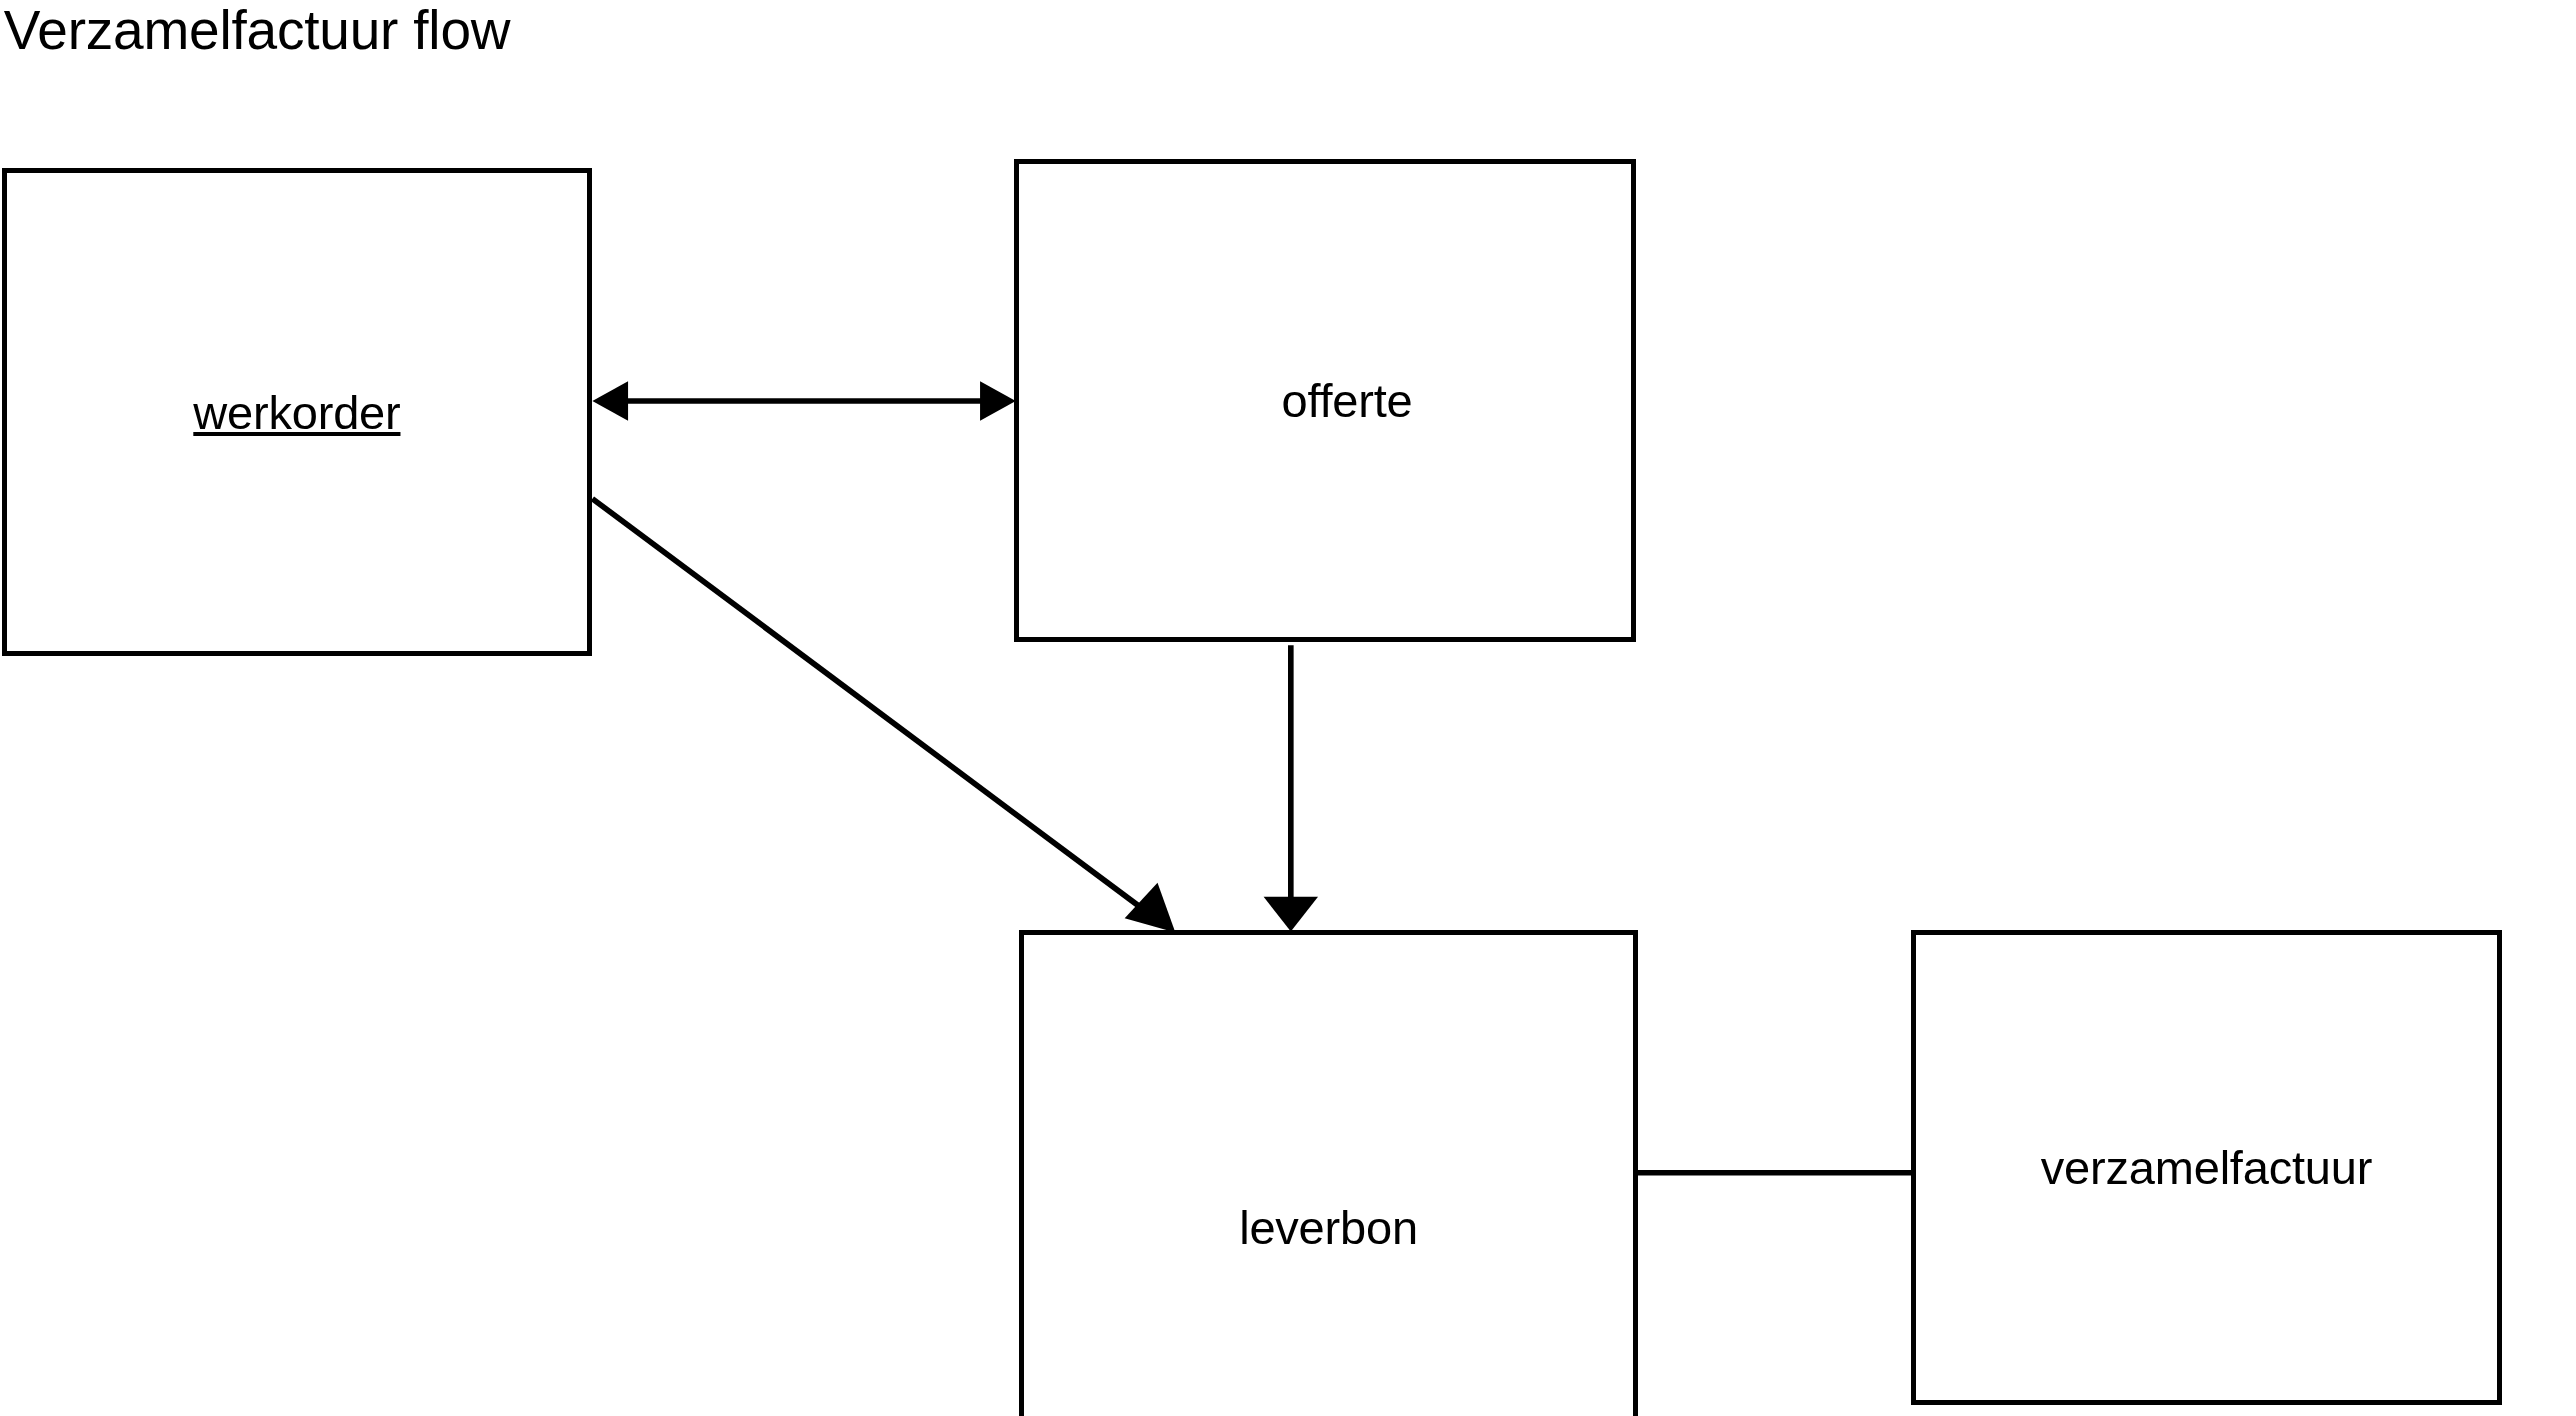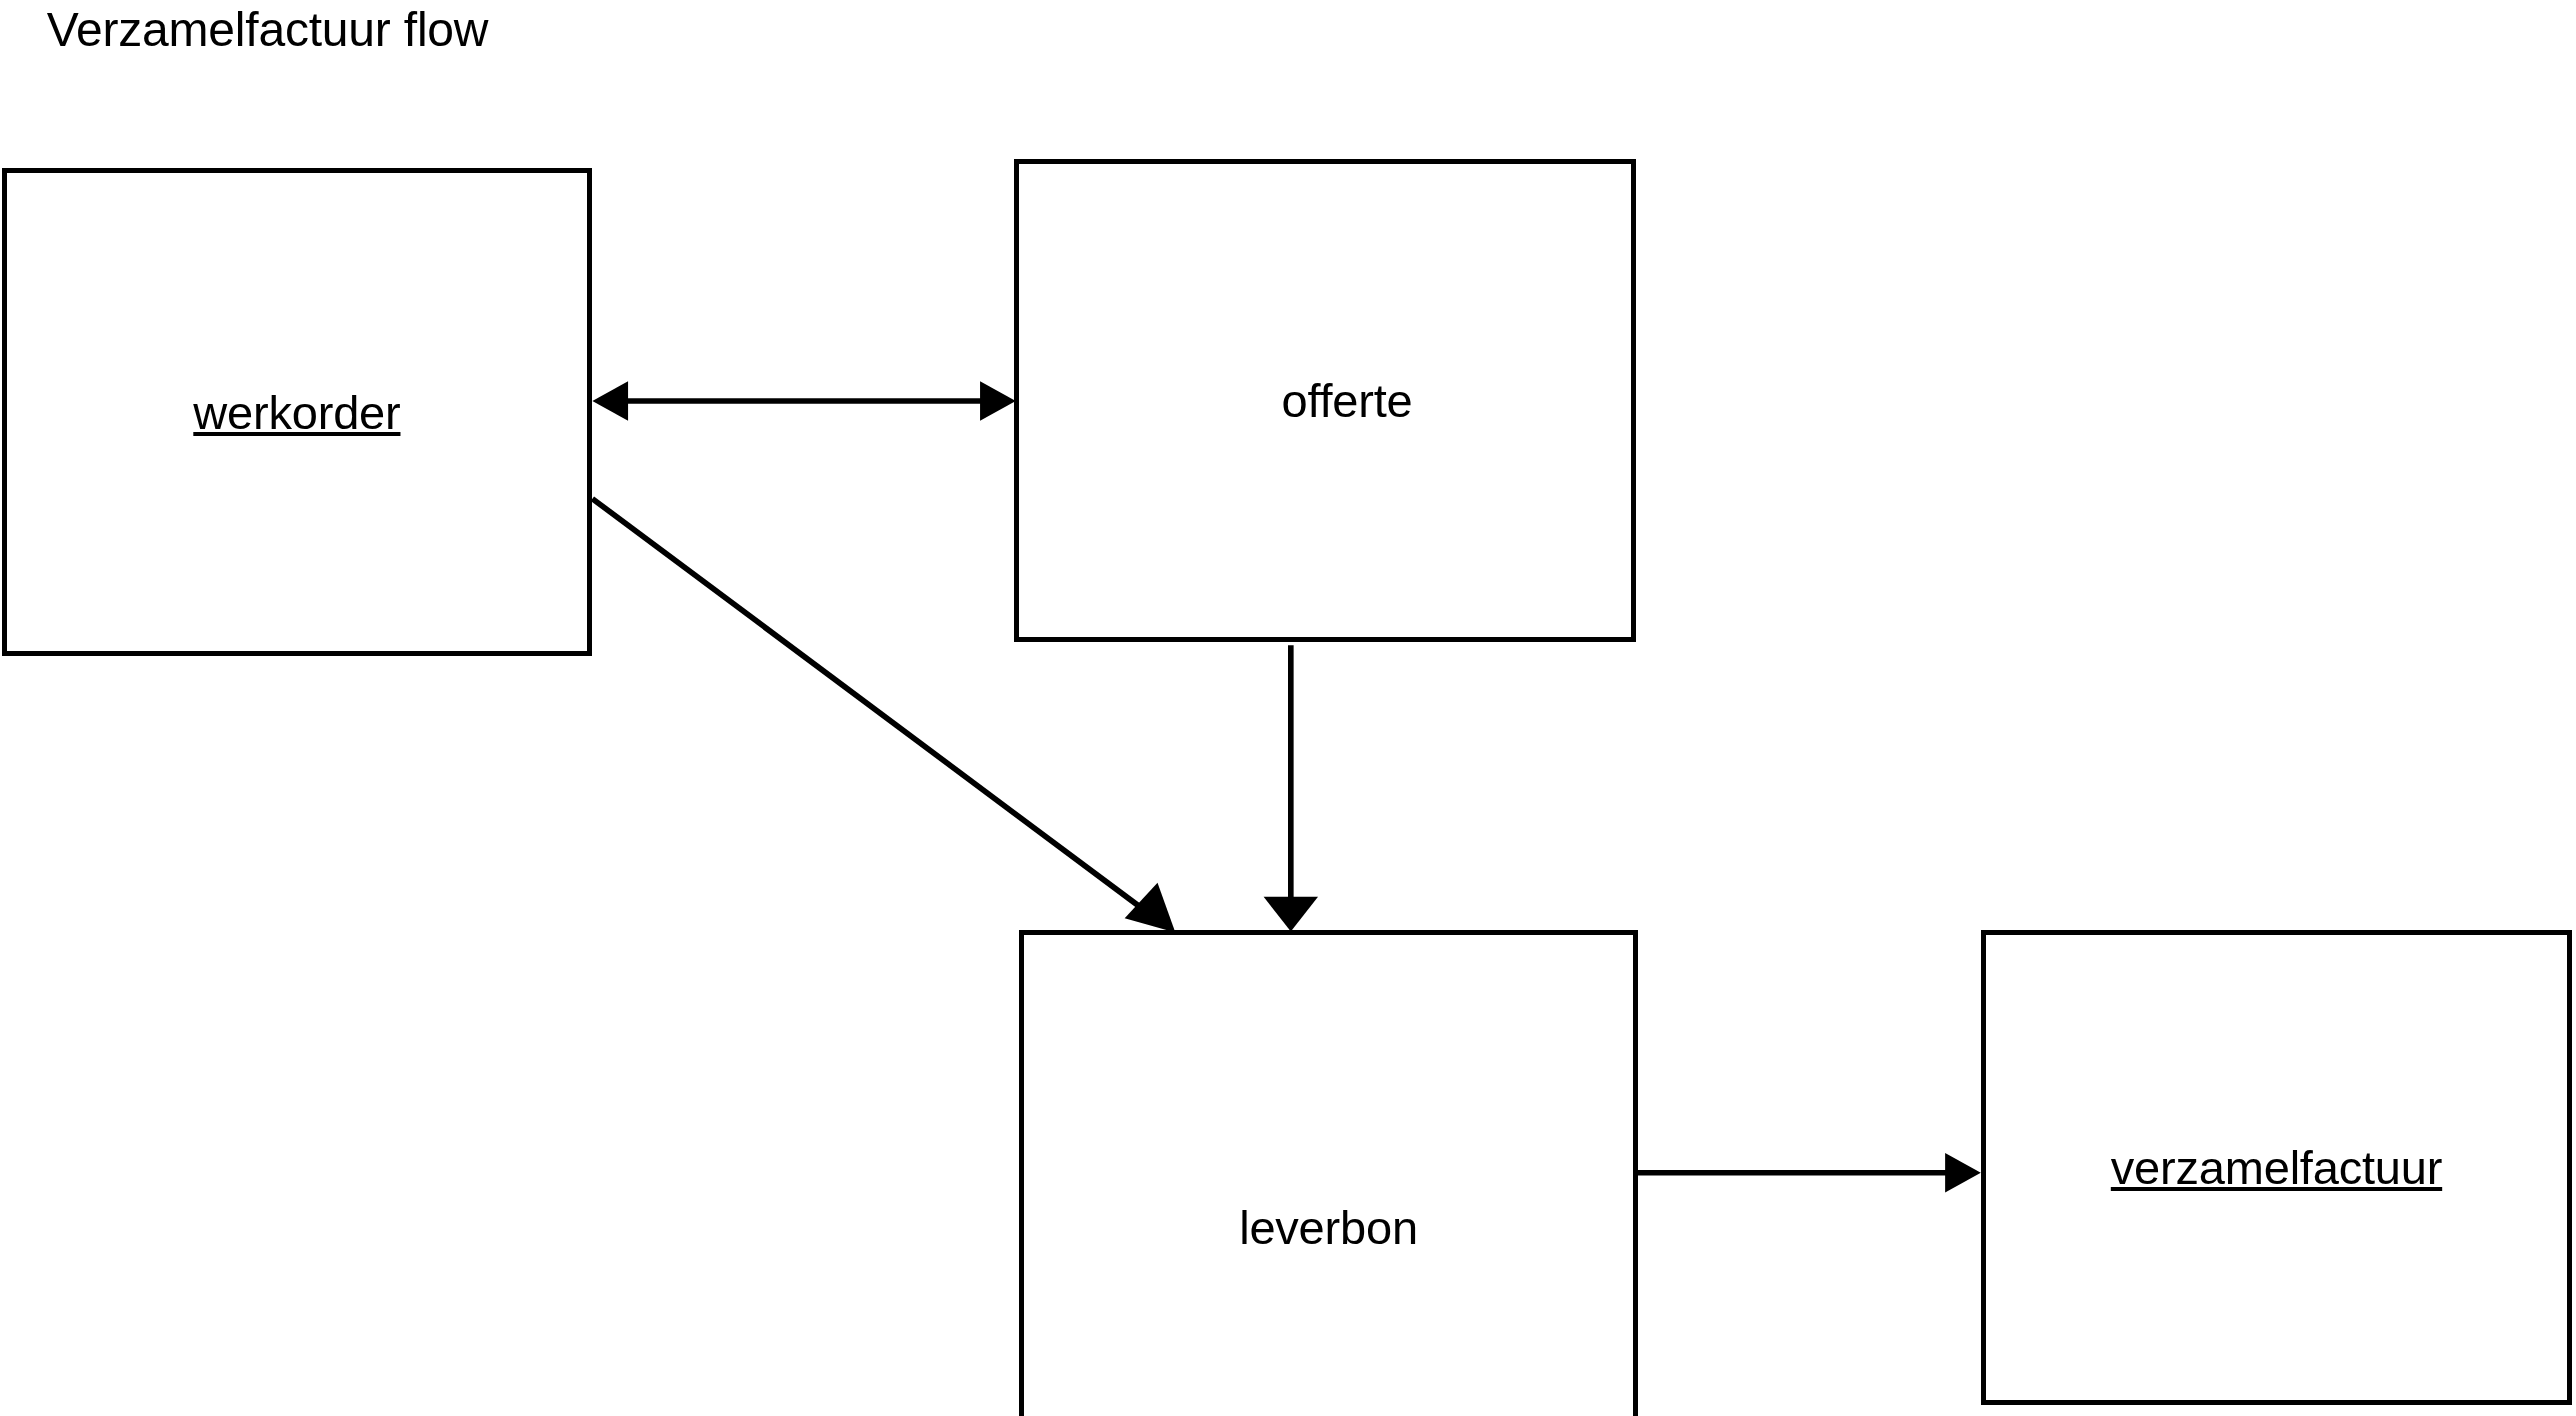--- a/index.html
+++ b/index.html
@@ -16,27 +16,26 @@
     position: relative;
     width: 2576px;
     height: 1417px;
     background: #ffffff;
     overflow: hidden;
   }
   #diagram-title {
     position: absolute;
     left: 3.8px;
     top: 0px;
-    font-size: 48px;
+    font-size: 55px;
     line-height: 60px;
     font-weight: 400;
     color: #000000;
     white-space: nowrap;
     letter-spacing: -0.2px;
-    margin-left: 43px;
   }
   .flow-node {
     position: absolute;
     box-sizing: border-box;
     border: 5.6px solid #000000;
     background: #ffffff;
     display: flex;
     align-items: center;
     justify-content: center;
   }
@@ -102,18 +101,18 @@
   </div>
 
   <div class="flow-node" style="left:1014px; top:159px; width:622px; height:483px;padding-left:44px;">
     <span class="flow-node-label">offerte</span>
   </div>
 
   <div class="flow-node" style="left:1019px; top:930px; width:619px; height:595px;">
     <span class="flow-node-label">leverbon</span>
   </div>
 
-  <div class="flow-node" style="left:1981px; top:930px; width:591px; height:475px;text-decoration:underline;">
+  <div class="flow-node" style="left:1911px; top:930px; width:591px; height:475px;">
     <span class="flow-node-label">verzamelfactuur</span>
   </div>
 
 </div>
 
 
 </body></html>

